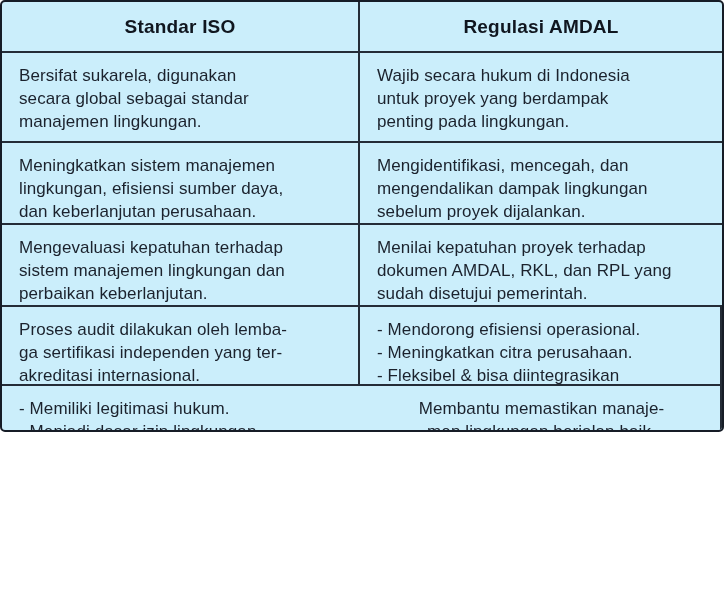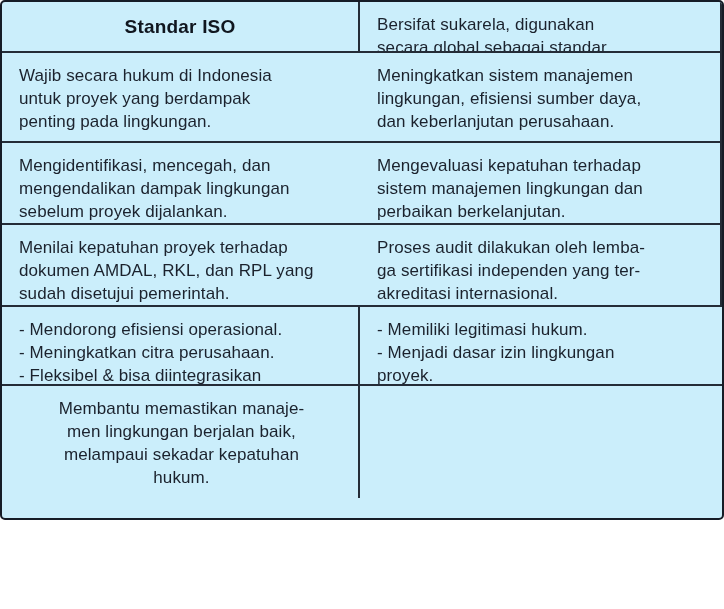--- a/index.html
+++ b/index.html
@@ -4,21 +4,21 @@
 <style>
   html, body {
     margin: 0;
     padding: 0;
     background: #ffffff;
   }
   * { box-sizing: border-box; }
 
   .table-wrap {
     width: 724px;
-    height: 520px;
+    height: 432px;
     background: #cbeefb;
     border: 2px solid #161c26;
     border-radius: 5px;
     overflow: hidden;
     font-family: "Liberation Sans", "DejaVu Sans", sans-serif;
     color: #1b222d;
     display: grid;
     grid-template-columns: 358px 1fr;
     grid-template-rows: 51px 90px 82px 82px 79px 112px 1fr;
   }
@@ -50,38 +50,39 @@
     padding: 0;
     white-space: normal;
   }
 </style>
 </head>
 <body>
 
 <div class="table-wrap">
 
   <div class="cell col-left header-cell">Standar ISO</div>
+  <div class="cell header-cell">Regulasi AMDAL</div>
 
   <div class="cell col-left">Bersifat sukarela, digunakan
 secara global sebagai standar
 manajemen lingkungan.</div>
   <div class="cell">Wajib secara hukum di Indonesia
 untuk proyek yang berdampak
 penting pada lingkungan.</div>
 
   <div class="cell col-left">Meningkatkan sistem manajemen
 lingkungan, efisiensi sumber daya,
 dan keberlanjutan perusahaan.</div>
   <div class="cell">Mengidentifikasi, mencegah, dan
 mengendalikan dampak lingkungan
 sebelum proyek dijalankan.</div>
 
   <div class="cell col-left">Mengevaluasi kepatuhan terhadap
 sistem manajemen lingkungan dan
-perbaikan berkelanjutan.</div>
+perbaikan keberlanjutan.</div>
   <div class="cell">Menilai kepatuhan proyek terhadap
 dokumen AMDAL, RKL, dan RPL yang
 sudah disetujui pemerintah.</div>
 
   <div class="cell col-left">Proses audit dilakukan oleh lemba-
 ga sertifikasi independen yang ter-
 akreditasi internasional.</div>
 
   <div class="cell col-left">- Mendorong efisiensi operasional.
 - Meningkatkan citra perusahaan.

